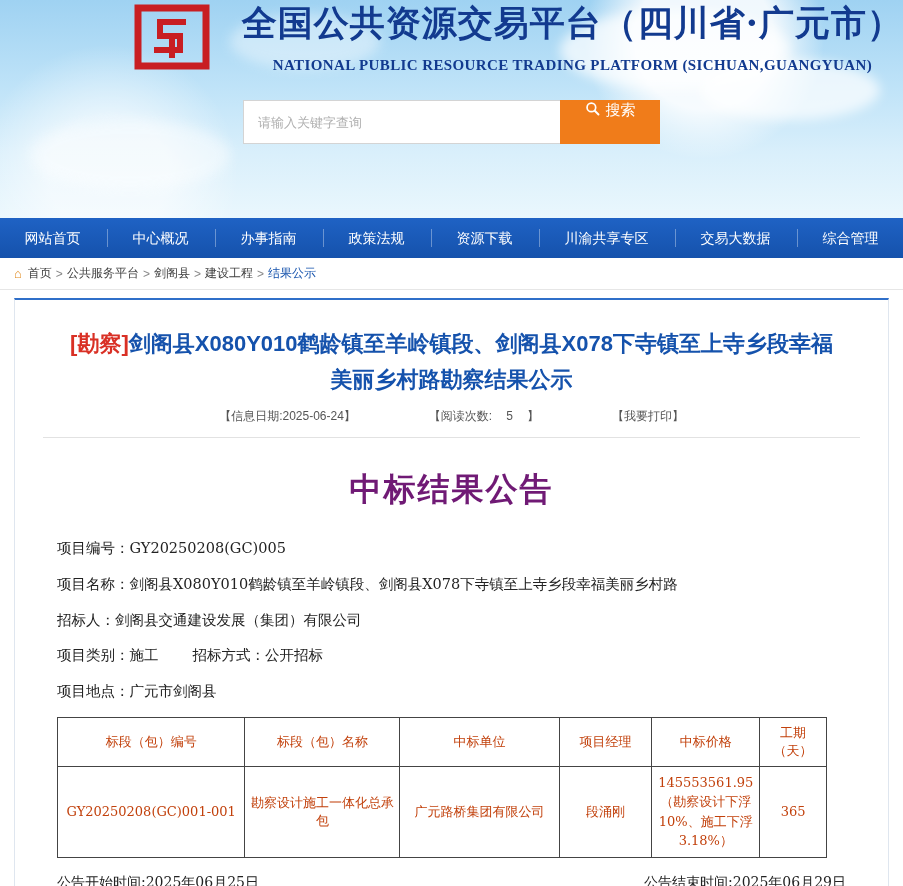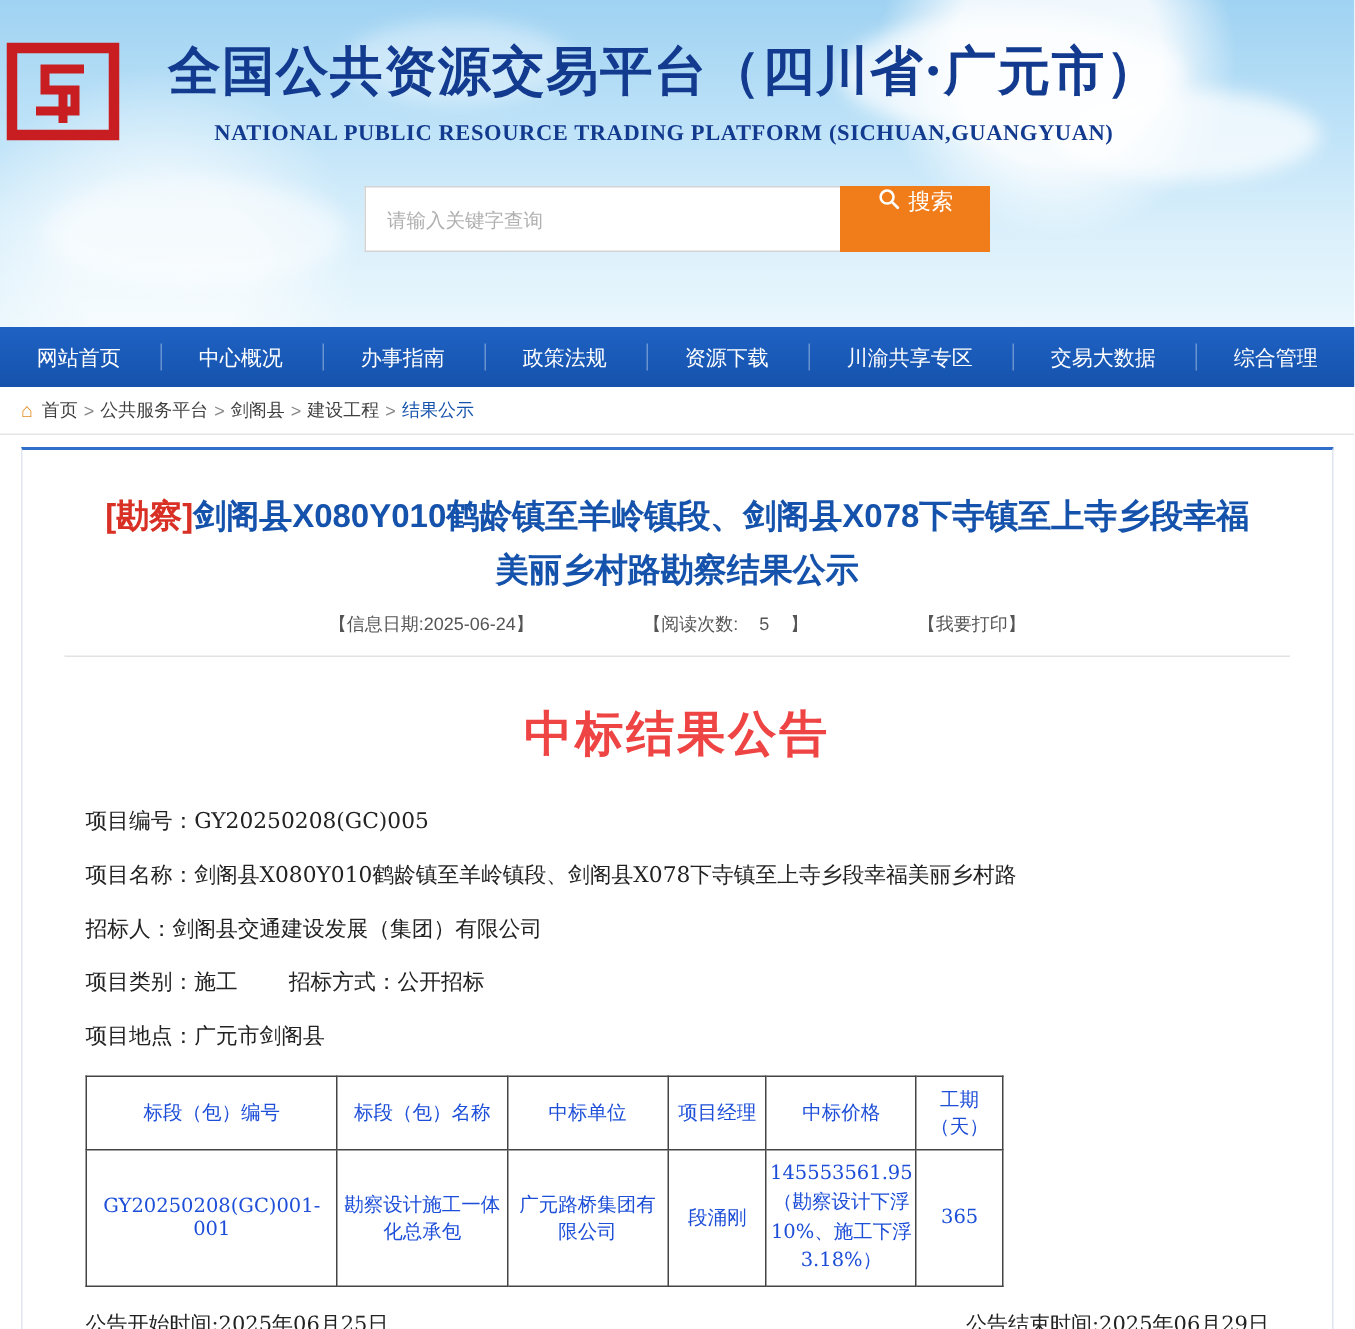--- a/index.html
+++ b/index.html
@@ -30,22 +30,22 @@
   }
   .c1 { width:230px; height:80px; left:560px; top:10px; }
   .c2 { width:180px; height:60px; left:700px; top:60px; }
   .c3 { width:200px; height:70px; left:30px; top:120px; opacity:.6; }
   .c4 { width:150px; height:55px; left:230px; top:14px; opacity:.55; }
 
   .logo-row {
     position: relative;
     display: flex;
     align-items: center;
-    justify-content: flex-start;
-    padding-top: 24px;
+    justify-content: flex-end;
+    padding-top: 0;
     gap: 28px;
   }
   .logo-mark {
     width: 84px; height: 74px;
     flex: 0 0 auto;
     display:flex; align-items:center; justify-content:center;
   }
   .title-block { text-align: center; }
   .title-cn {
     font-family: "DejaVu Serif", "Liberation Serif", serif;
@@ -173,42 +173,42 @@
   }
   .meta-item { white-space: nowrap; }
   .meta-count { padding: 0 14px; }
   .meta-print { cursor: pointer; text-align: right; }
 
   .announce-title {
     text-align: center;
     font-family: "DejaVu Serif", "Liberation Serif", serif;
     font-size: 32px;
     font-weight: bold;
-    color: #ef4444;
+    color: #701a75;
     margin: 30px 0 26px;
     letter-spacing: 2px;
   }
 
   .field-list { padding: 0 14px; }
   .field {
     font-family: "DejaVu Serif", "Liberation Serif", serif;
     font-size: 14.5px;
     color: #222;
     margin: 0 0 14px;
     line-height: 1.5;
   }
   .field .inline-gap { display:inline-block; width: 34px; }
 
   table.result {
     margin: 6px 0 0 14px;
-    width: 612px;
+    width: 770px;
     border-collapse: collapse;
     font-family: "DejaVu Serif", "Liberation Serif", serif;
     font-size: 13px;
-    color: #1d4ed8;
+    color: #c2410c;
   }
   table.result th, table.result td {
     border: 1px solid #444;
     text-align: center;
     vertical-align: middle;
     padding: 6px 4px;
   }
   table.result th { font-weight: normal; height: 30px; }
   table.result td.cell-price {
     line-height: 1.5;

